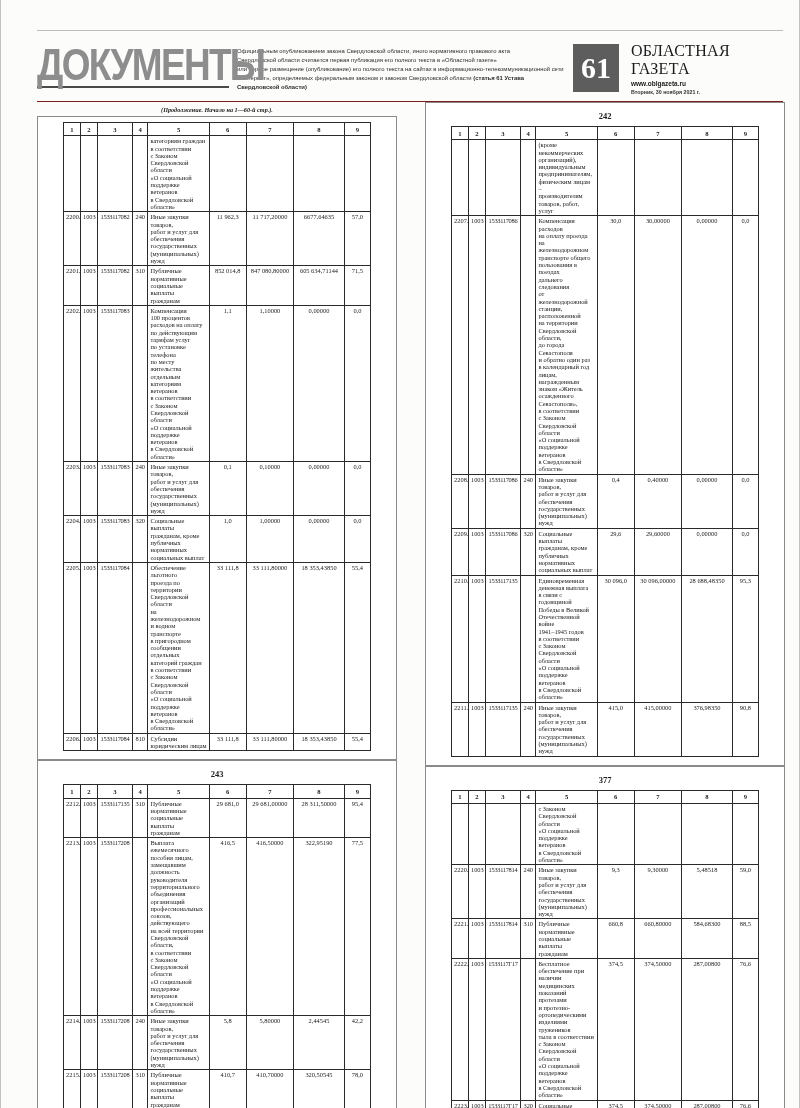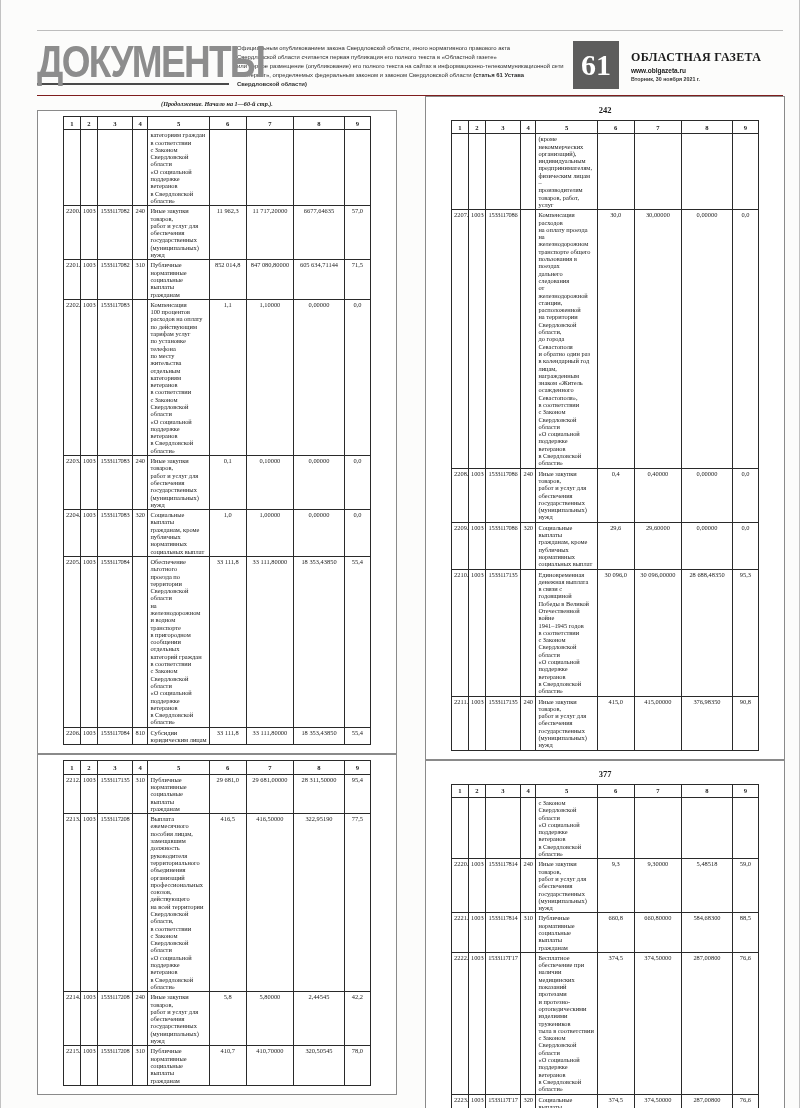--- a/index.html
+++ b/index.html
@@ -21,21 +21,21 @@
   }
   .brand-underline { border-bottom:2px solid #4a4a4a; width:192px; margin-top:1px; }
   .legal { flex:1 1 auto; margin:6px 6px 0 4px; font-family:"Liberation Sans", sans-serif; font-size:5.9px; line-height:9px; color:#2c2c2c; }
   .legal .bold { font-weight:bold; }
   .page-num-box {
     flex:0 0 46px; width:46px; height:48px; margin-top:4px; background:#5d5d5d;
     color:#fff; font-family:"Liberation Serif", serif; font-size:30px; font-weight:bold;
     display:flex; align-items:center; justify-content:center;
   }
   .mh-right { flex:0 0 152px; margin:5px 0 0 12px; }
-  .mh-title { font-family:"Liberation Serif", serif; font-weight:bold; font-size:12px; letter-spacing:.3px; }
+  .mh-title { font-family:"Liberation Serif", serif; font-weight:normal; font-size:16px; letter-spacing:.3px; }
   .mh-site { font-family:"Liberation Sans", sans-serif; font-weight:bold; font-size:6.5px; margin-top:2px; }
   .mh-date { font-family:"Liberation Sans", sans-serif; font-weight:bold; font-size:5.3px; color:#333; margin-top:2px; }
   
   .columns { display:flex; gap:28px; padding:0 16px 8px 36px; align-items:flex-start; }
   .col { width:360px; flex:0 0 360px; }
   .cont-note { text-align:center; font-size:6.2px; font-weight:bold; font-style:italic; margin:4px 0 3px; }
   
   .panel { border:1px solid #8a8a8a; background:#fff; padding:5px 0 8px; }
   .panel-title { text-align:center; font-weight:bold; font-size:8.5px; margin:3px 0 5px; }
   table.budget { width:86%; margin:0 auto; border-collapse:collapse; table-layout:fixed; font-size:6.4px; line-height:7.3px; }
@@ -235,20 +235,21 @@
 юридическим лицам</td>
                 <td class="c6">33 111,8</td>
                 <td class="c7">33 111,80000</td>
                 <td class="c8">18 353,43850</td>
                 <td class="c9">55,4</td>
               </tr>
             </tbody>
           </table>
       </section>
       <section class="panel">
+        <div class="panel-title">243</div>
         <table class="budget">
             <thead>
               <tr>
                 <th class="h1">1</th>
                 <th class="h2">2</th>
                 <th class="h3">3</th>
                 <th class="h4">4</th>
                 <th class="h5">5</th>
                 <th class="h6">6</th>
                 <th class="h7">7</th>

